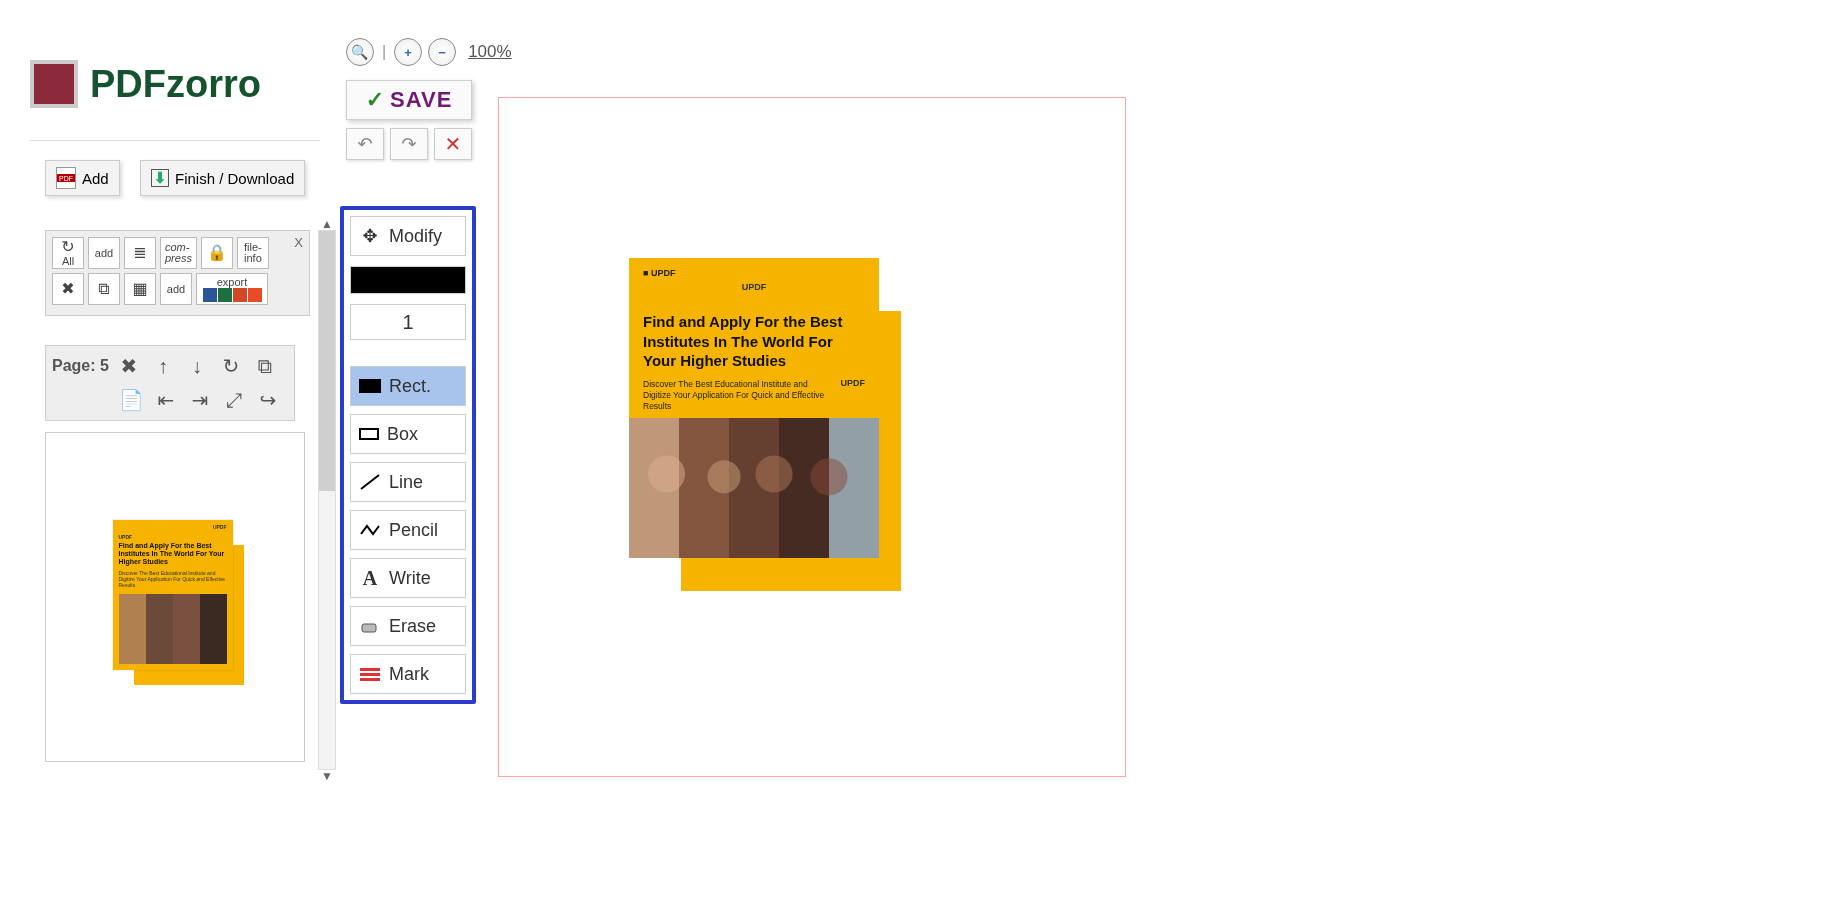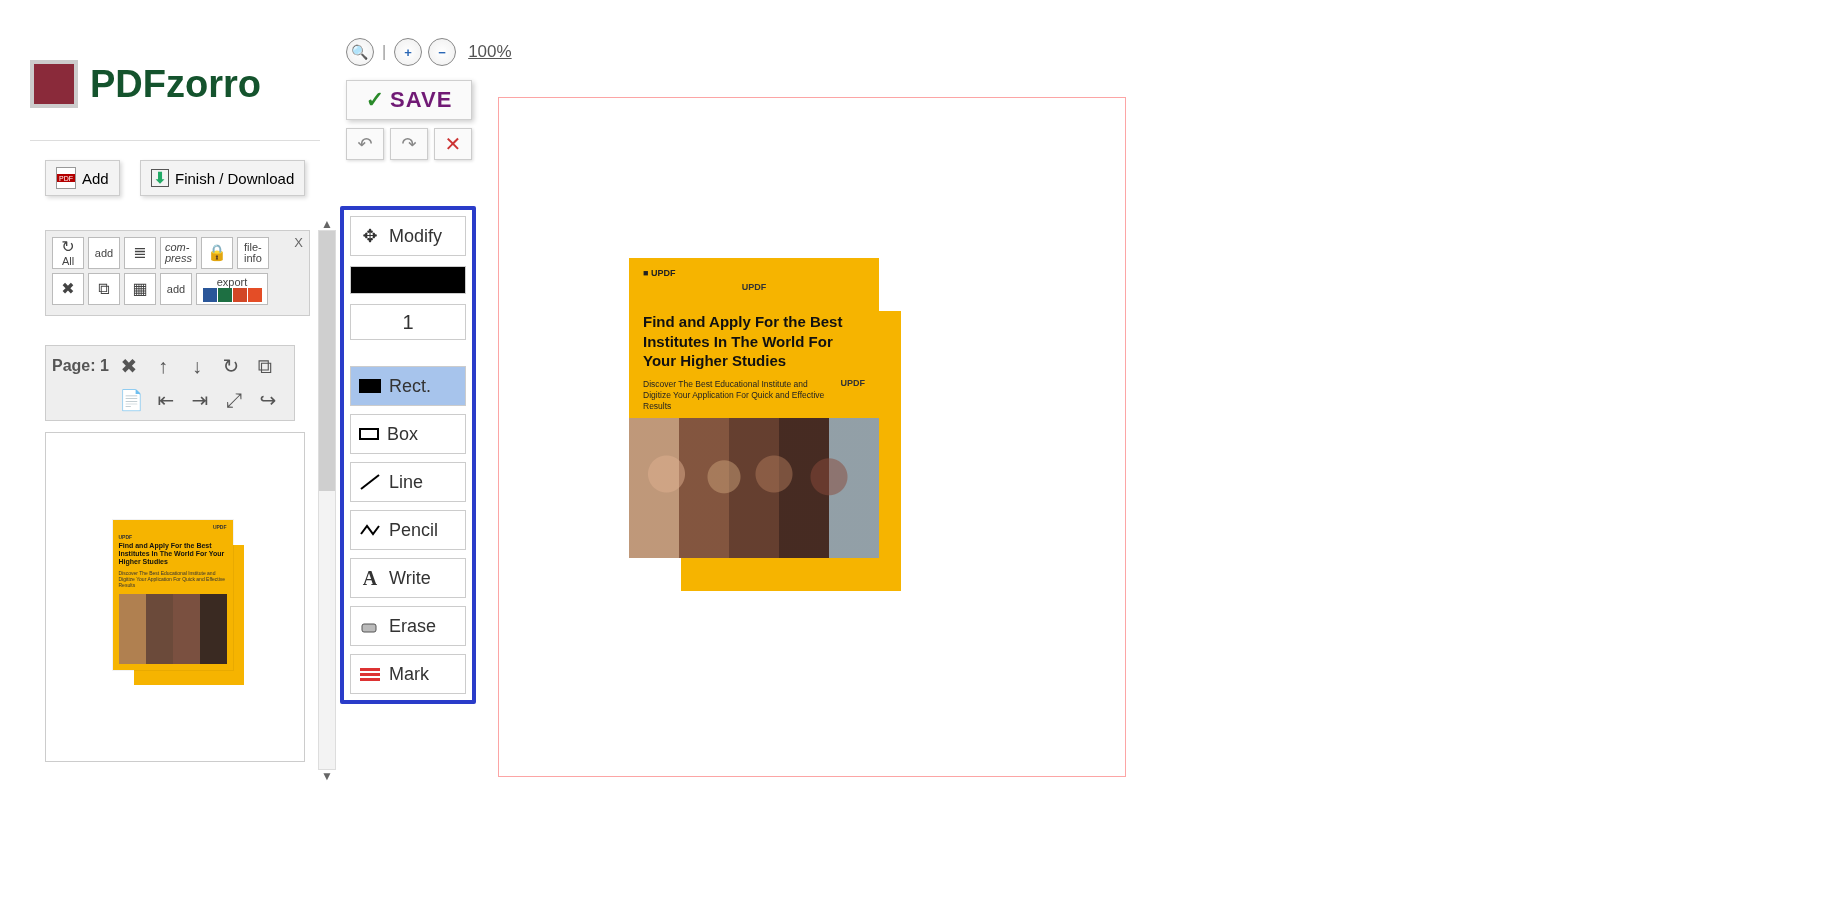--- a/index.html
+++ b/index.html
@@ -154,21 +154,21 @@
         <span style="background:#1d6f42"></span>
         <span style="background:#d24726"></span>
         <span style="background:#e44d26"></span>
       </span>
     </div>
   </div>
 </div>
 
 <div class="page-toolbar">
   <div class="prow">
-    <span class="page-label">Page: 1</span>
+    <span class="page-label">Page: 5</span>
     <span class="ptool">✖</span>
     <span class="ptool">↑</span>
     <span class="ptool">↓</span>
     <span class="ptool">↻</span>
     <span class="ptool">⧉</span>
   </div>
   <div class="prow2">
     <span class="ptool">📄</span>
     <span class="ptool">⇤</span>
     <span class="ptool">⇥</span>

